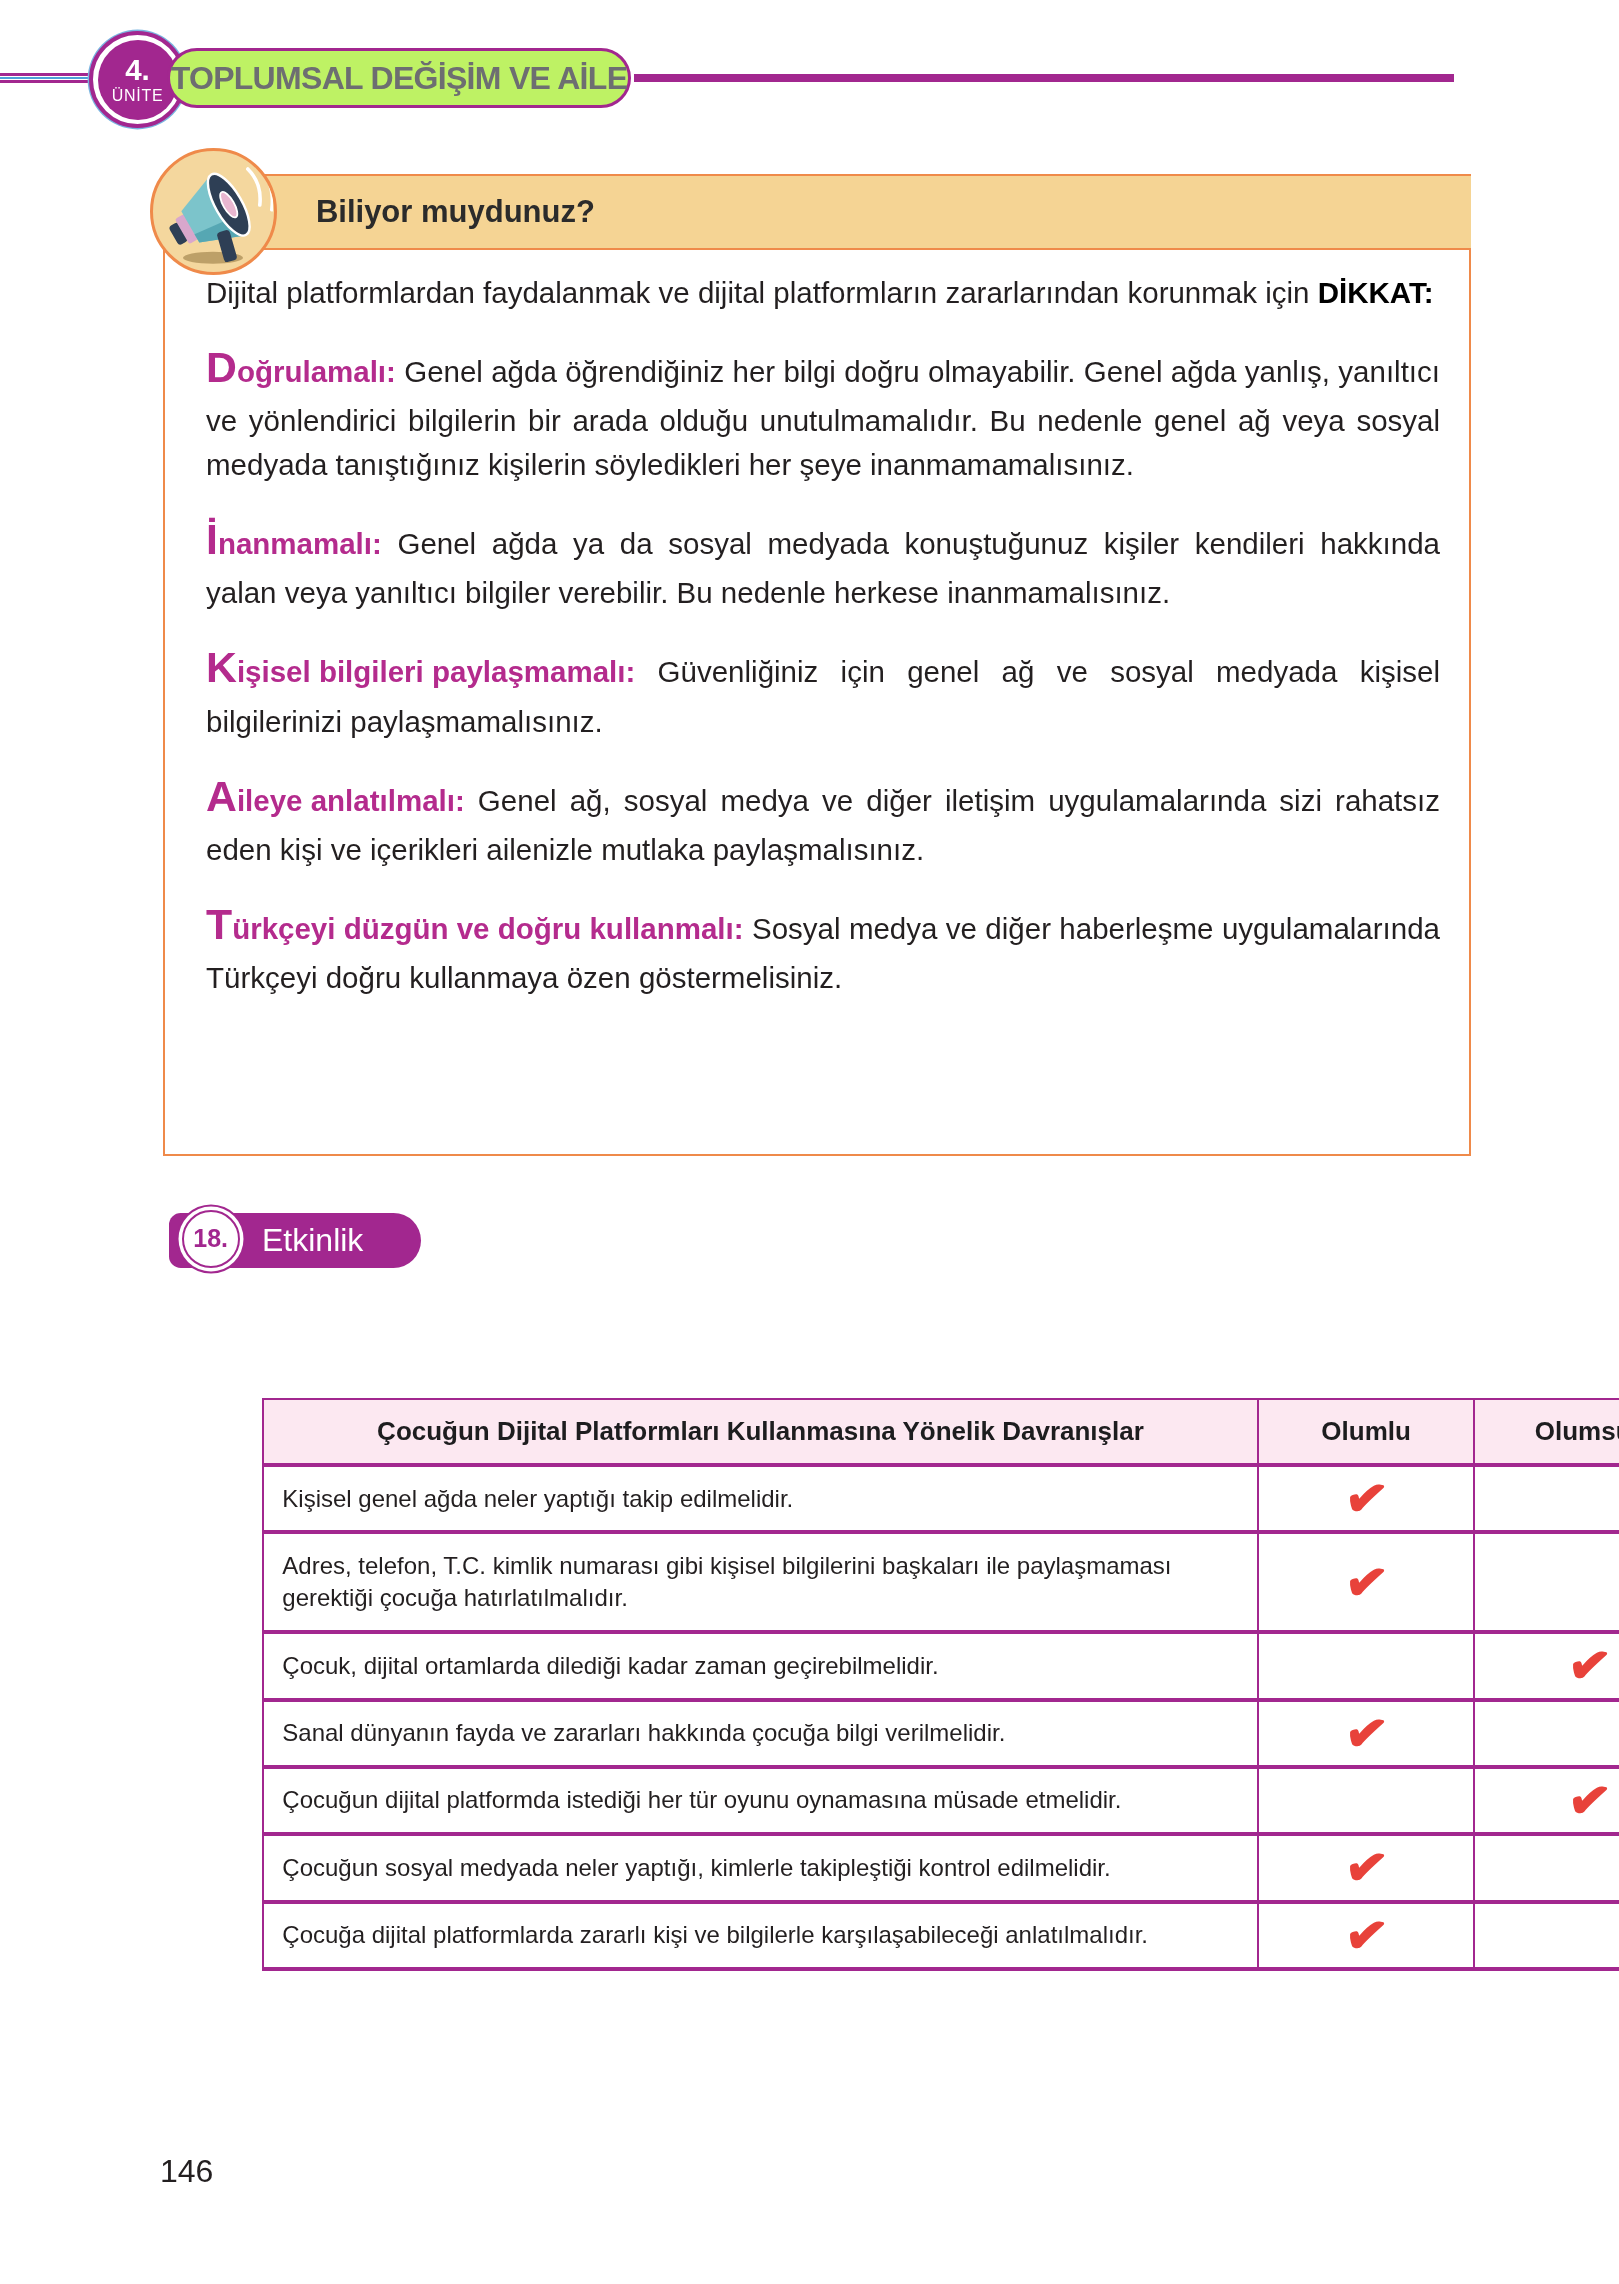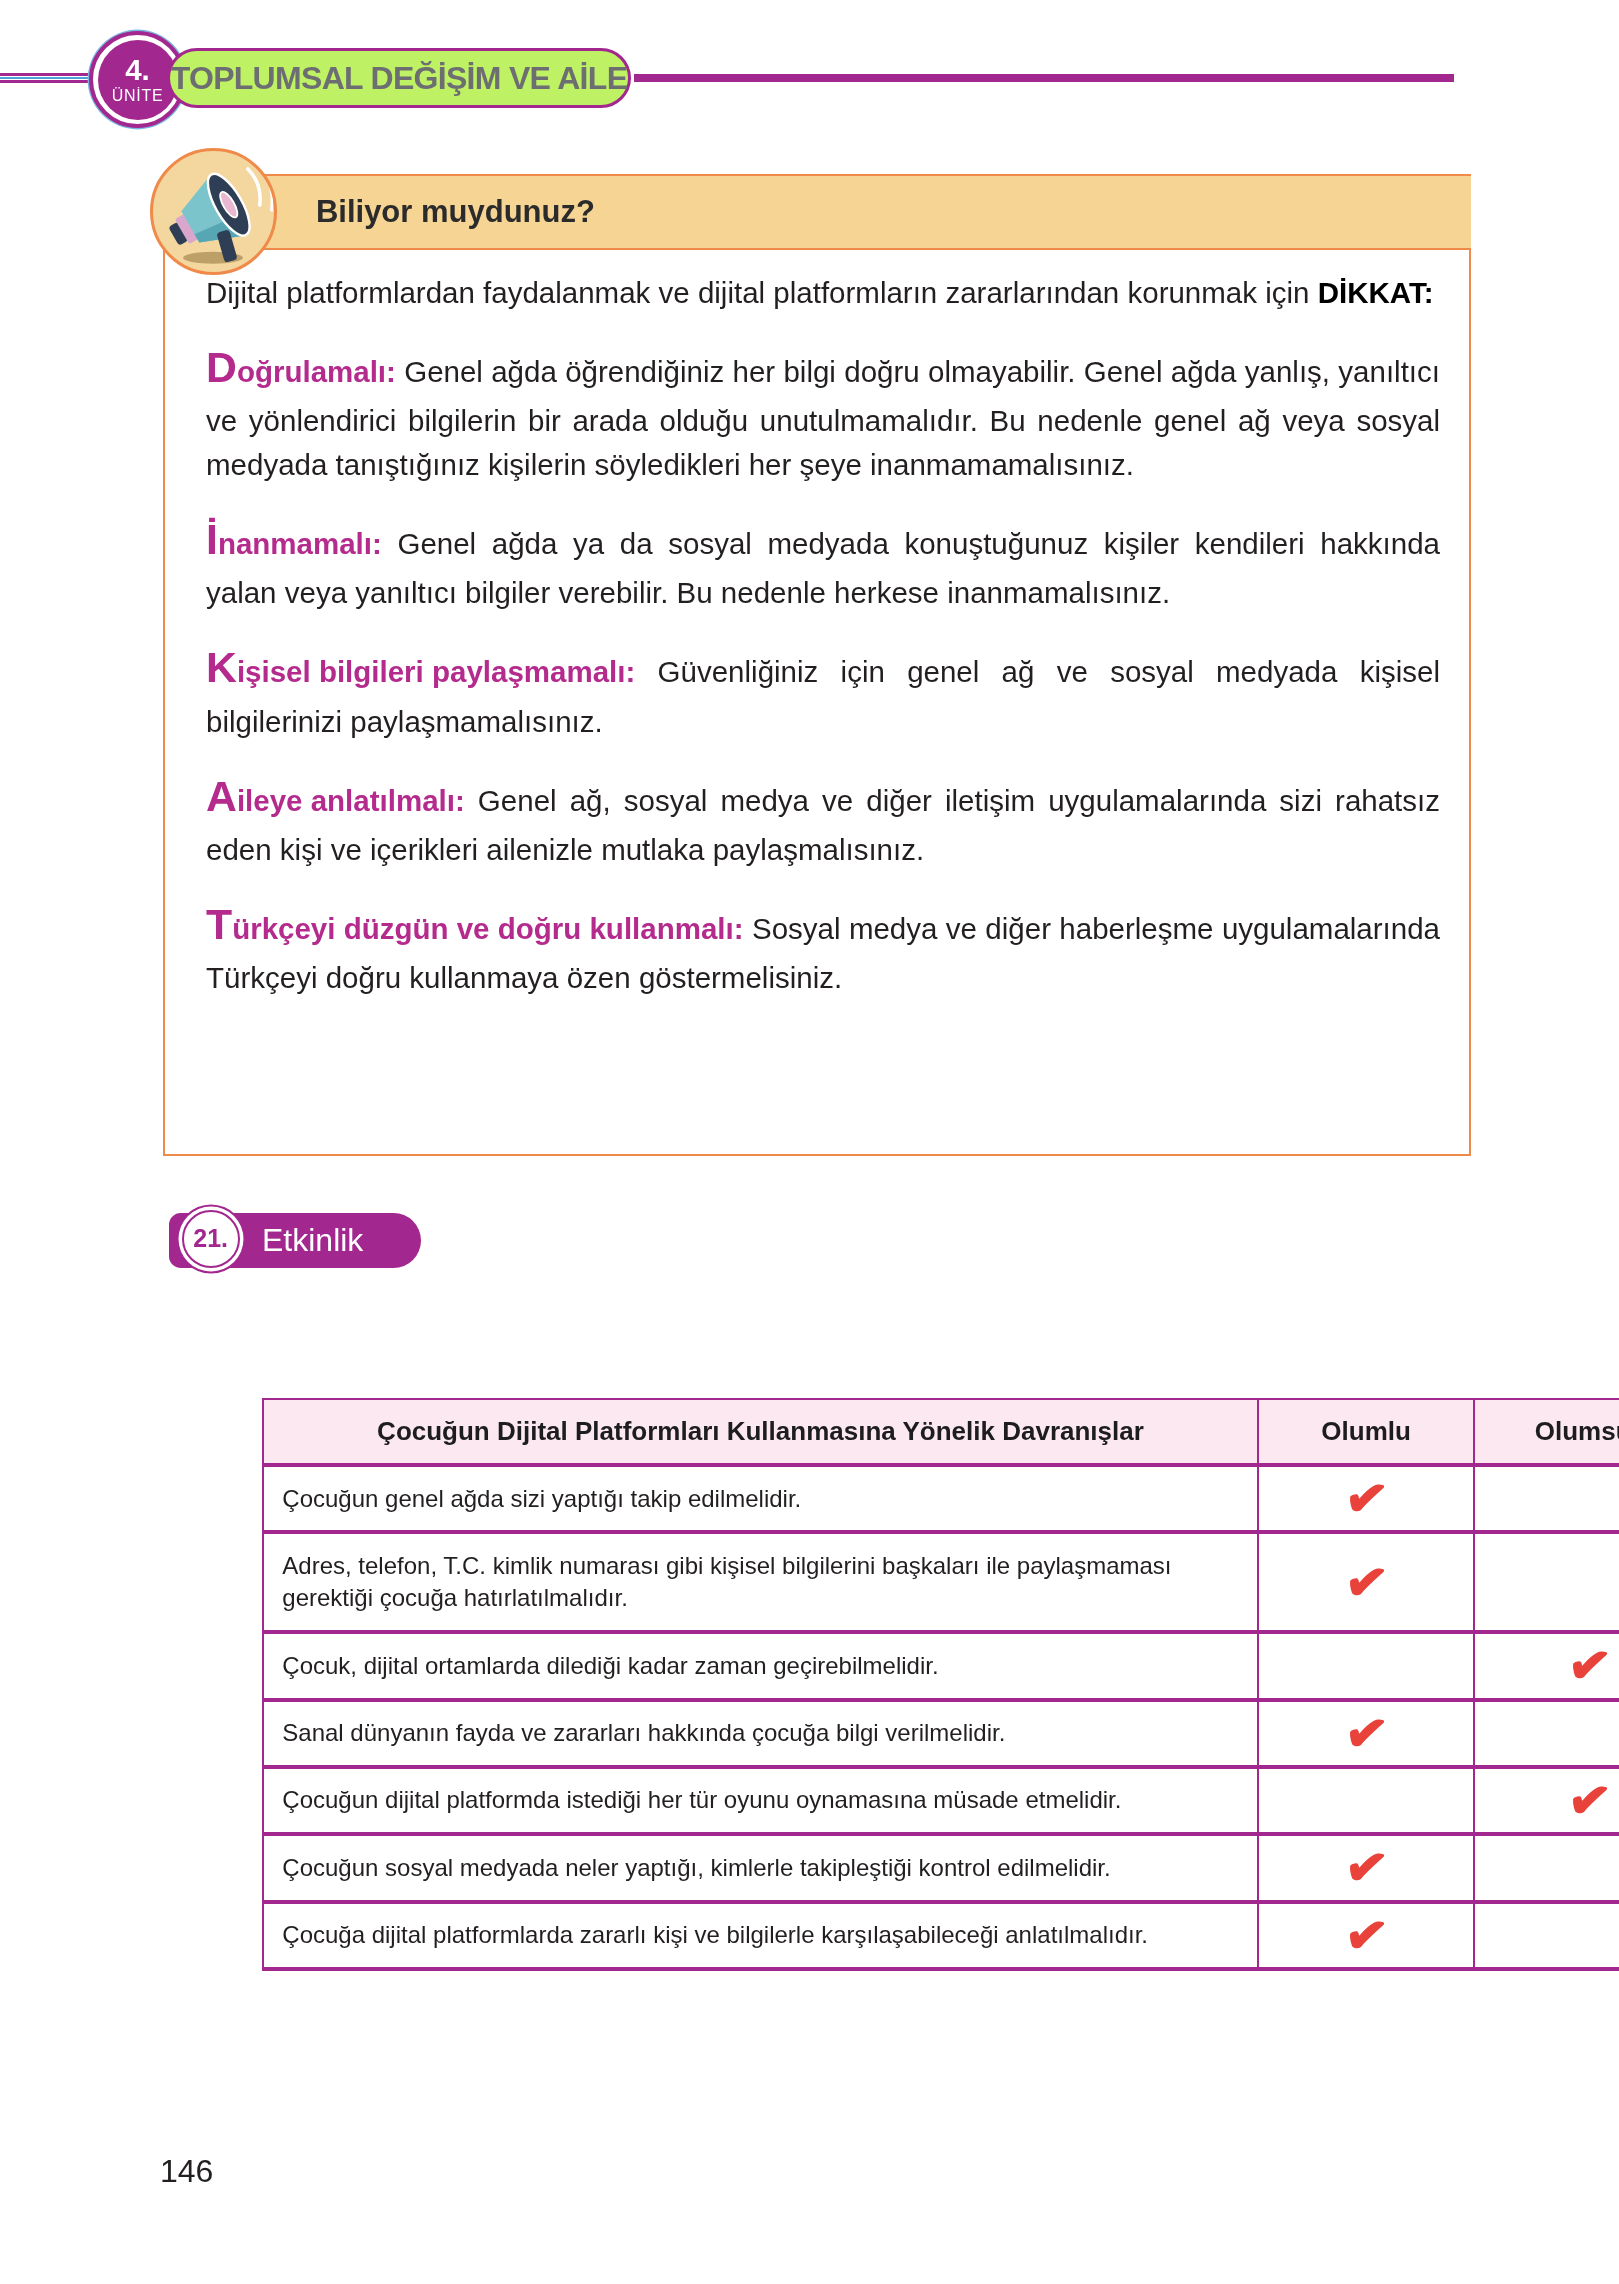--- a/index.html
+++ b/index.html
@@ -102,41 +102,41 @@
       <p><span class="lead">Doğrulamalı:</span><span> Genel ağda öğrendiğiniz her bilgi doğru olmayabilir. Genel ağda yanlış, yanıltıcı ve yönlendirici bilgilerin bir arada olduğu unutulmamalıdır. Bu nedenle genel ağ veya sosyal medyada tanıştığınız kişilerin söyledikleri her şeye inanmamamalısınız.</span></p>
       <p><span class="lead">İnanmamalı:</span><span> Genel ağda ya da sosyal medyada konuştuğunuz kişiler kendileri hakkında yalan veya yanıltıcı bilgiler verebilir. Bu nedenle herkese inanmamalısınız.</span></p>
       <p><span class="lead">Kişisel bilgileri paylaşmamalı:</span><span> Güvenliğiniz için genel ağ ve sosyal medyada kişisel bilgilerinizi paylaşmamalısınız.</span></p>
       <p><span class="lead">Aileye anlatılmalı:</span><span> Genel ağ, sosyal medya ve diğer iletişim uygulamalarında sizi rahatsız eden kişi ve içerikleri ailenizle mutlaka paylaşmalısınız.</span></p>
       <p><span class="lead">Türkçeyi düzgün ve doğru kullanmalı:</span><span> Sosyal medya ve diğer haberleşme uygulamalarında Türkçeyi doğru kullanmaya özen göstermelisiniz.</span></p>
     </div>
   </div>
 
   <div class="activity-badge">
     <div class="activity-circle">
-      <span>21.</span>
+      <span>18.</span>
     </div>
     <span class="activity-label">Etkinlik</span>
   </div>
 
   <table class="behavior-table">
     <colgroup>
         <col class="col-behavior">
         <col class="col-olumlu">
         <col class="col-olumsuz">
       </colgroup>
     <thead>
       <tr>
         <th>Çocuğun Dijital Platformları Kullanmasına Yönelik Davranışlar</th>
         <th>Olumlu</th>
         <th>Olumsuz</th>
       </tr>
     </thead>
     <tbody>
       <tr>
-        <td>Çocuğun genel ağda sizi yaptığı takip edilmelidir.</td>
+        <td>Kişisel genel ağda neler yaptığı takip edilmelidir.</td>
         <td class="mark"><span class="check">✔</span></td>
         <td class="mark"><span class="check"></span></td>
       </tr>
       <tr>
         <td>Adres, telefon, T.C. kimlik numarası gibi kişisel bilgilerini başkaları ile paylaşmaması gerektiği çocuğa hatırlatılmalıdır.</td>
         <td class="mark"><span class="check">✔</span></td>
         <td class="mark"><span class="check"></span></td>
       </tr>
       <tr>
         <td>Çocuk, dijital ortamlarda dilediği kadar zaman geçirebilmelidir.</td>

